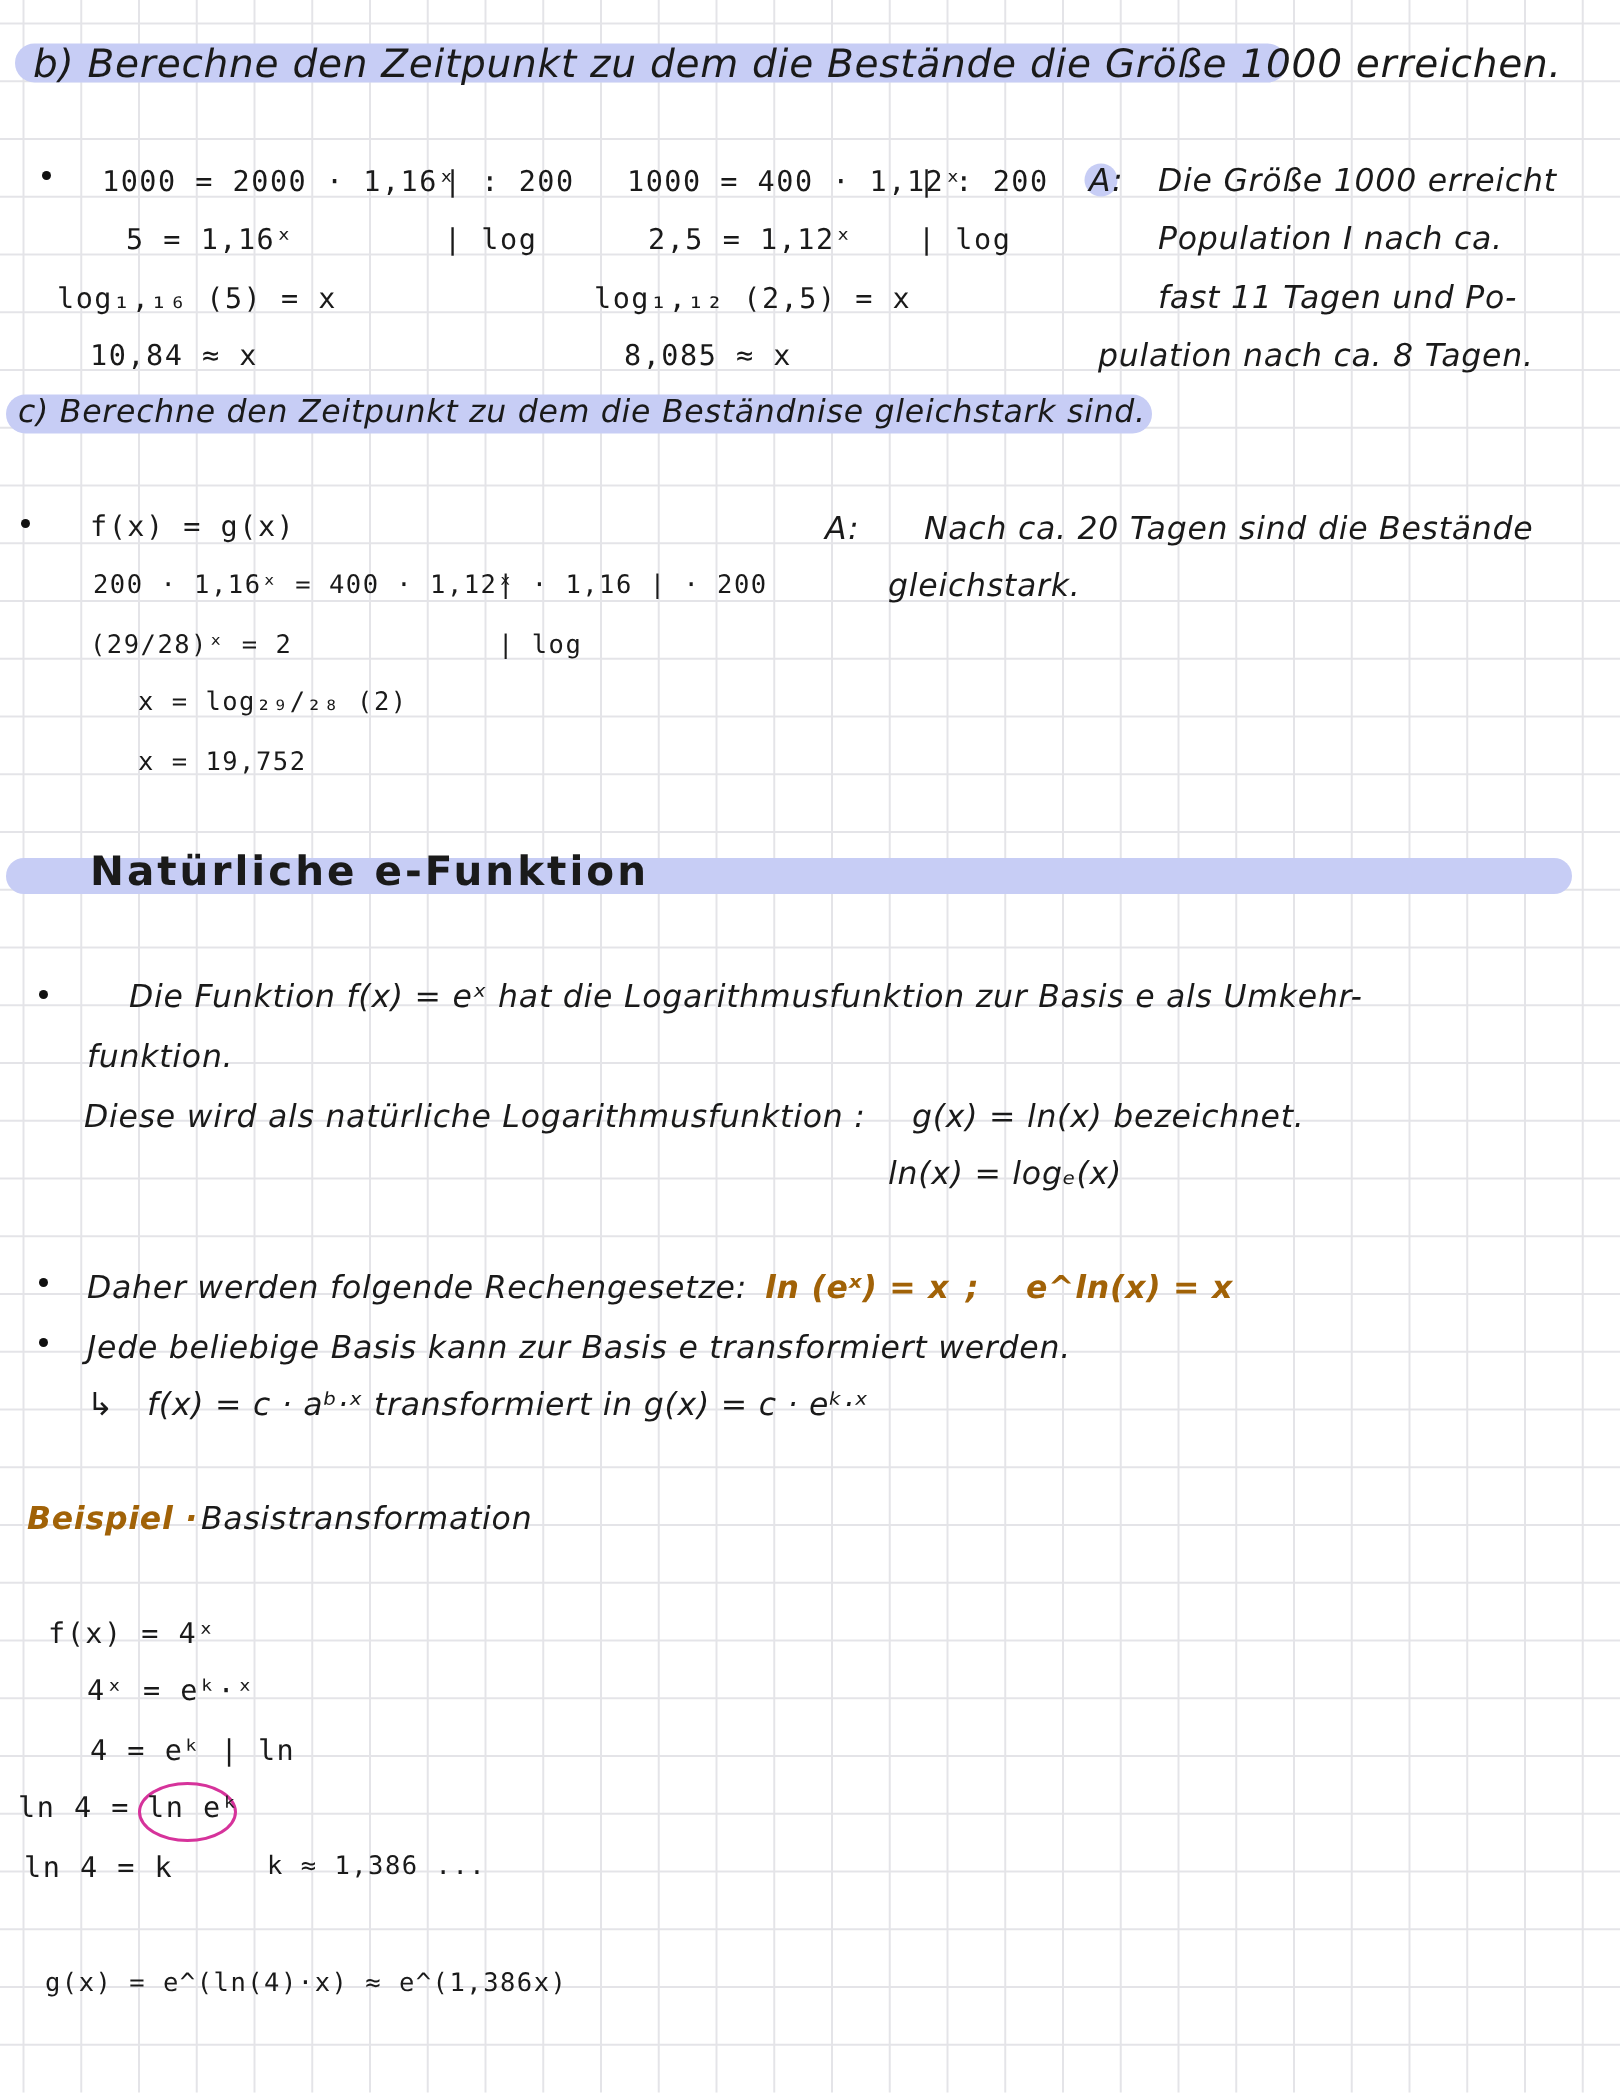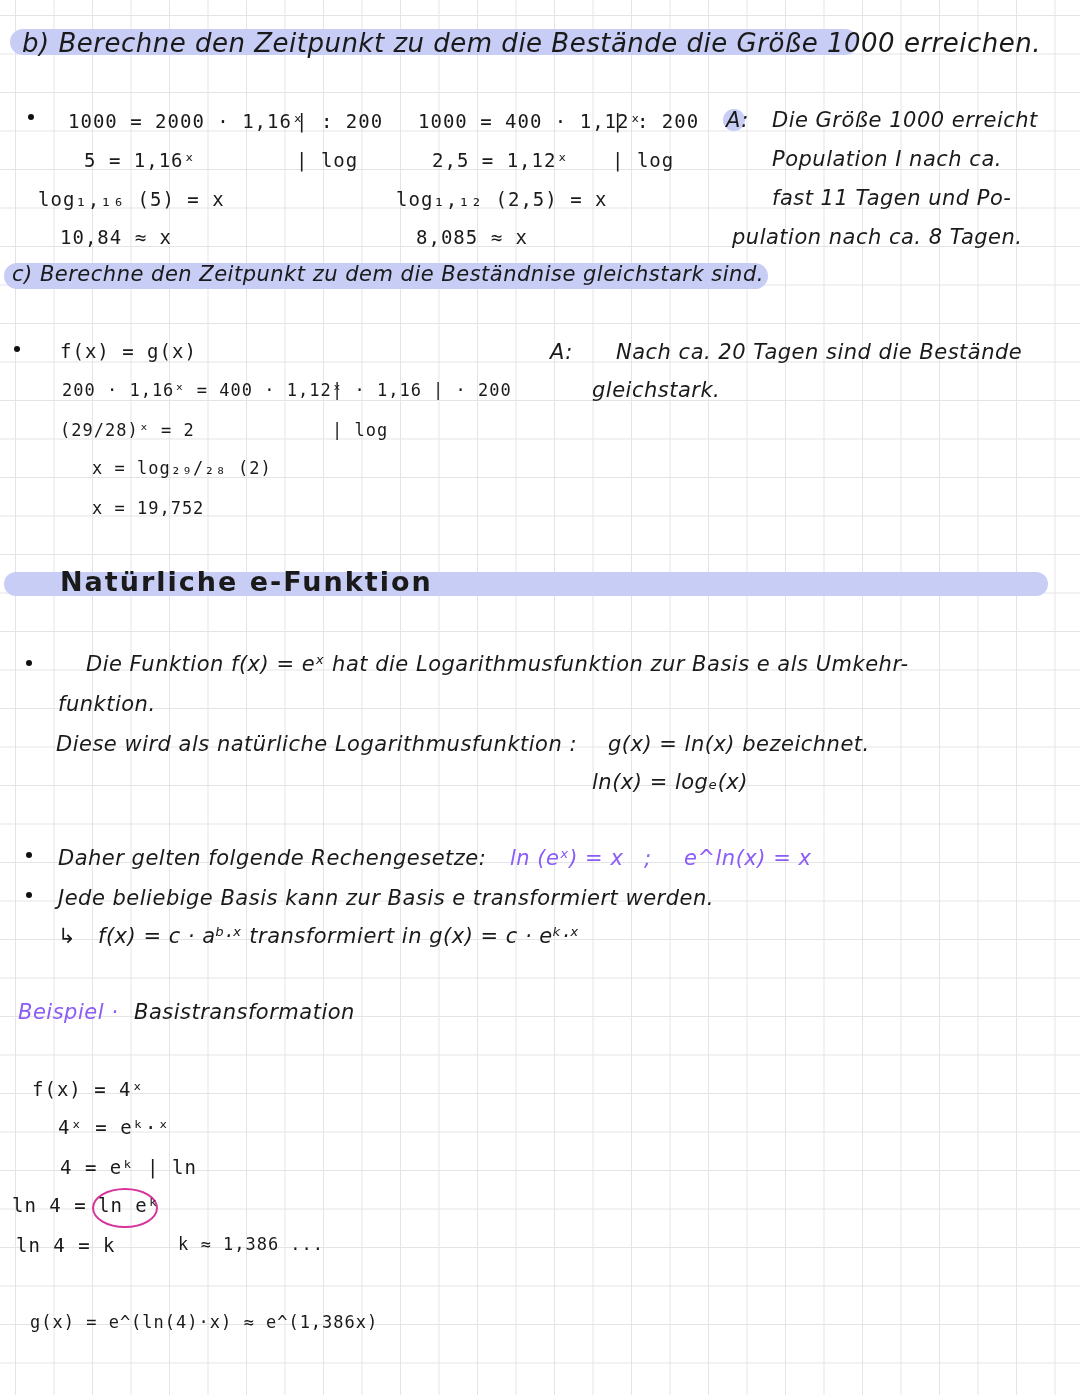--- a/index.html
+++ b/index.html
@@ -14,21 +14,21 @@
       font-family: "DejaVu Sans", sans-serif;
       color: #1a1a1a;
     }
     .abs { position: absolute; white-space: nowrap; }
     .hand { font-family: "DejaVu Sans", sans-serif; font-size: 21px; letter-spacing: 0.5px; font-style: italic; font-weight: 300; }
     .math { font-family: "DejaVu Sans Mono", monospace; font-size: 19px; letter-spacing: 1px; }
     .hl {
       position: absolute; background: #c7cdf5; border-radius: 14px; height: 26px;
     }
     .bullet { position: absolute; width: 6px; height: 6px; border-radius: 50%; background: #111; }
-    .blue { color: #8b5cf6; }
+    .blue { color: #a16207; font-weight: bold; }
     .title-main { font-family: "DejaVu Sans", sans-serif; font-size: 27px; font-weight: bold; letter-spacing: 2px; }
     .circle { position: absolute; border: 2px solid #d6339b; border-radius: 50%; }
     .a-badge { position: absolute; width: 22px; height: 22px; border-radius: 50%; background: #c7cdf5; }
   </style>
 </head>
 <body>
 
 <div class="hl" style="left:10px; top:29px; width:848px;"></div>
 <div class="abs hand" style="left:22px; top:28px; font-size:26px;">b) Berechne den Zeitpunkt zu dem die Bestände die Größe 1000 erreichen.</div>
 
@@ -74,21 +74,21 @@
 <div class="abs title-main" style="left:60px; top:566px;">Natürliche e-Funktion</div>
 
 <div class="bullet" style="left:26px; top:660px;"></div>
 <div class="abs hand" style="left:58px; top:652px;margin-left:28px;">Die Funktion f(x) = eˣ hat die Logarithmusfunktion zur Basis e als Umkehr-</div>
 <div class="abs hand" style="left:58px; top:692px;">funktion.</div>
 <div class="abs hand" style="left:56px; top:732px;">Diese wird als natürliche Logarithmusfunktion :</div>
 <div class="abs hand" style="left:608px; top:732px;">g(x) = ln(x) bezeichnet.</div>
 <div class="abs hand" style="left:592px; top:770px;">ln(x) = logₑ(x)</div>
 
 <div class="bullet" style="left:26px; top:852px;"></div>
-<div class="abs hand" style="left:58px; top:846px;">Daher gelten folgende Rechengesetze:</div>
+<div class="abs hand" style="left:58px; top:846px;">Daher werden folgende Rechengesetze:</div>
 <div class="abs hand blue" style="left:510px; top:846px;">ln (eˣ) = x</div>
 <div class="abs hand blue" style="left:644px; top:846px;">;</div>
 <div class="abs hand blue" style="left:684px; top:846px;">e^ln(x) = x</div>
 
 <div class="bullet" style="left:26px; top:892px;"></div>
 <div class="abs hand" style="left:58px; top:886px;">Jede beliebige Basis kann zur Basis e transformiert werden.</div>
 <div class="abs hand" style="left:58px; top:924px;">↳</div>
 <div class="abs hand" style="left:98px; top:924px;">f(x) = c · aᵇ·ˣ transformiert in g(x) = c · eᵏ·ˣ</div>
 
 <div class="abs hand blue" style="left:18px; top:1000px;">Beispiel ·</div>

